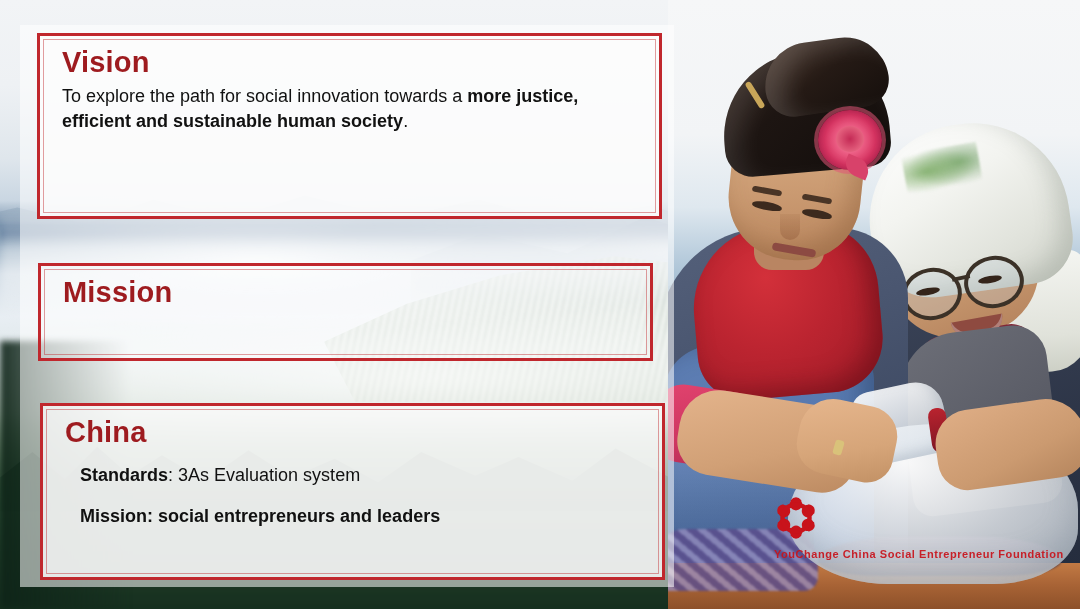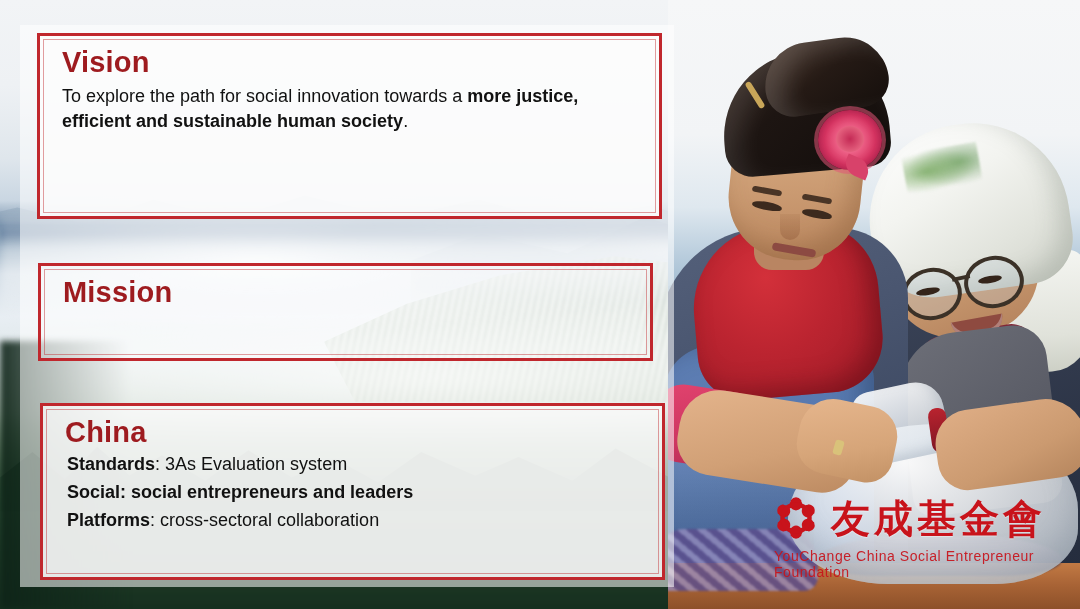--- a/index.html
+++ b/index.html
@@ -511,21 +511,21 @@
     color: #111111;
     font-size: 18px;
     line-height: 1.38;
     margin: 0;
   }
   .bodytext b { font-weight: bold; }
   #box-mission .heading { margin-bottom: 2px; }
   #box-mission .bodytext { font-size: 24px; white-space: nowrap; }
   #box-tasks .bodytext { line-height: 1.42; }
   #box-tasks .heading { margin-bottom: 4px; }
-  .task-line { margin: 2px; white-space: nowrap; }
+  .task-line { margin: 15px; white-space: nowrap; }
 
   
   .logo {
     position: absolute;
     left: 770px; top: 492px;
     width: 302px; height: 76px;
     display: flex;
     flex-direction: column;
     align-items: flex-start;
   }
@@ -546,23 +546,23 @@
     font-size: 39px;
     font-weight: bold;
     letter-spacing: 4px;
     line-height: 1;
     text-shadow: 0 1px 1px rgba(255,255,255,.45);
   }
   .logo-en {
     margin-top: 4px;
     margin-left: 4px;
     color: #c8131b;
-    font-size: 14px;
+    font-size: 11px;
     letter-spacing: .55px;
-    font-weight: normal;
+    font-weight: bold;
     opacity: .92;
   }
 </style>
 </head>
 <body>
 
 <div class="slide">
 
   <div class="photo-bg">
     <div class="ridge-a"></div>
@@ -637,22 +637,21 @@
   <div class="box" id="box-mission">
     <div class="box-inner-rule"></div>
     <p class="heading">Mission</p>
   </div>
 
   <div class="box" id="box-tasks">
     <div class="box-inner-rule"></div>
     <p class="heading">China</p>
     <div class="bodytext">
       <p class="task-line"><b>Standards</b><span>: </span><span>3As Evaluation system</span></p>
-      <p class="task-line"><b>Social:</b><span> </span><b>social entrepreneurs and leaders</b></p>
-      <p class="task-line"><b>Platforms</b><span>: </span><span>cross-sectoral collaboration</span></p>
+      <p class="task-line"><b>Mission:</b><span> </span><b>social entrepreneurs and leaders</b></p>
     </div>
   </div>
 
   <div class="logo">
     <div class="logo-row">
       <div class="logo-mark">
         <svg width="52" height="52" viewBox="0 0 52 52" aria-hidden="true">
           <g fill="#c8131b">
             <g transform="translate(26,26)">
               <g transform="rotate(0)">
@@ -671,18 +670,17 @@
                   <path d="M0,-20 a6.2,6.2 0 1 1 -0.1,0 Z M-5.6,-17.6 q5.6,-6.4 11.2,0 q-5.6,4.6 -11.2,0 Z"></path>
                 </g>
               <g transform="rotate(300)">
                   <path d="M0,-20 a6.2,6.2 0 1 1 -0.1,0 Z M-5.6,-17.6 q5.6,-6.4 11.2,0 q-5.6,4.6 -11.2,0 Z"></path>
                 </g>
             </g>
             <circle cx="26" cy="26" r="13.5" fill="none" stroke="#c8131b" stroke-width="4.5"></circle>
           </g>
         </svg>
       </div>
-      <div class="logo-cn">友成基金會</div>
     </div>
     <div class="logo-en">YouChange  China Social Entrepreneur Foundation</div>
   </div>
 
 </div>
 
 </body></html>

